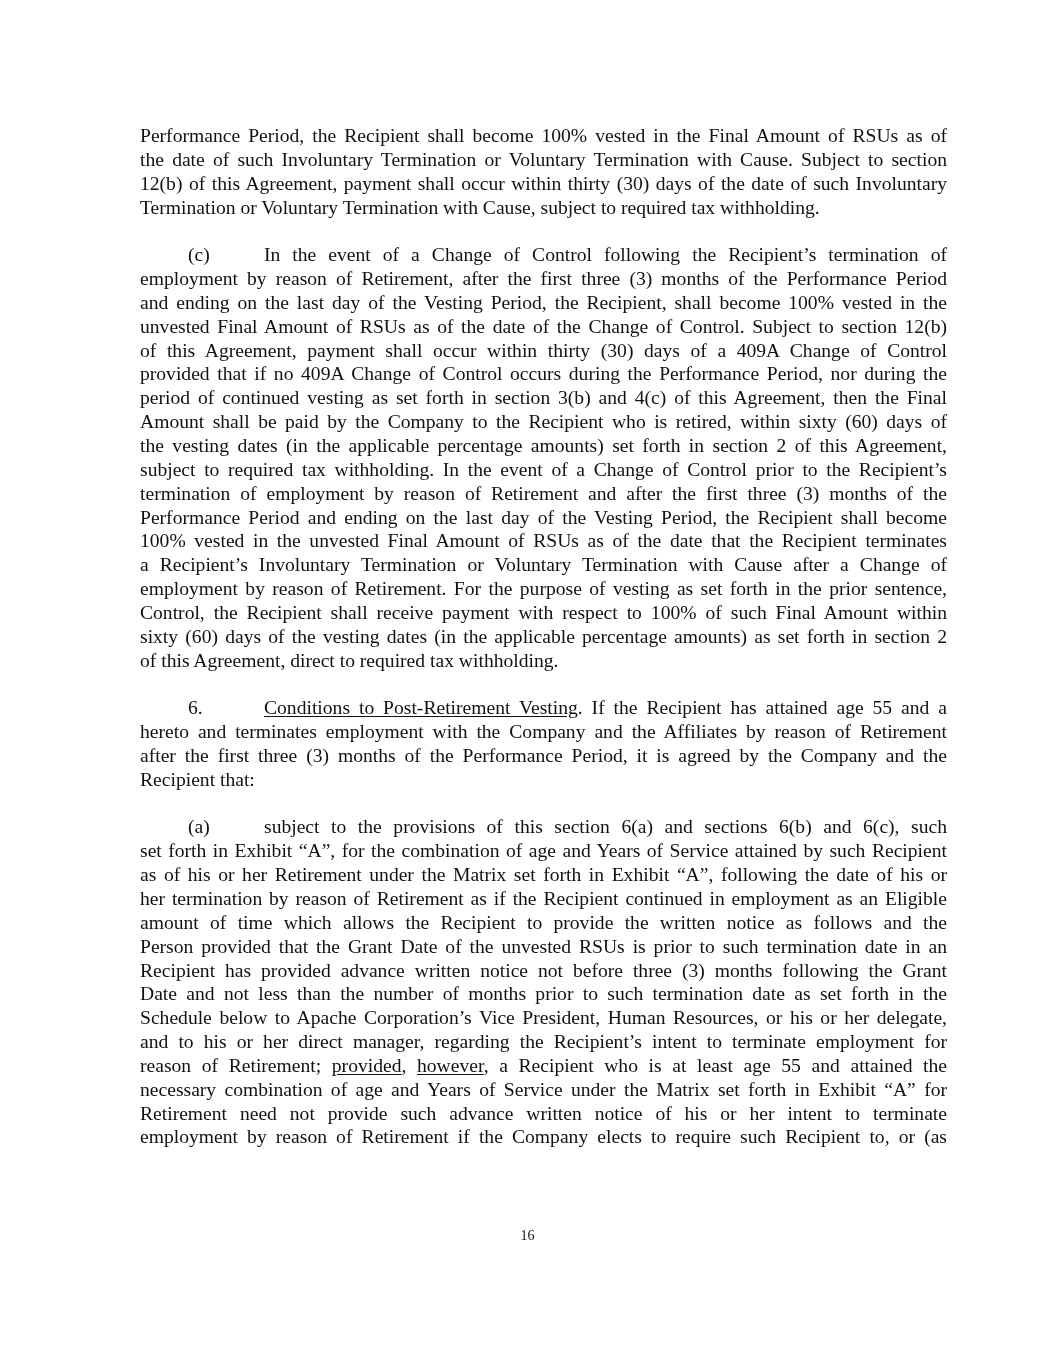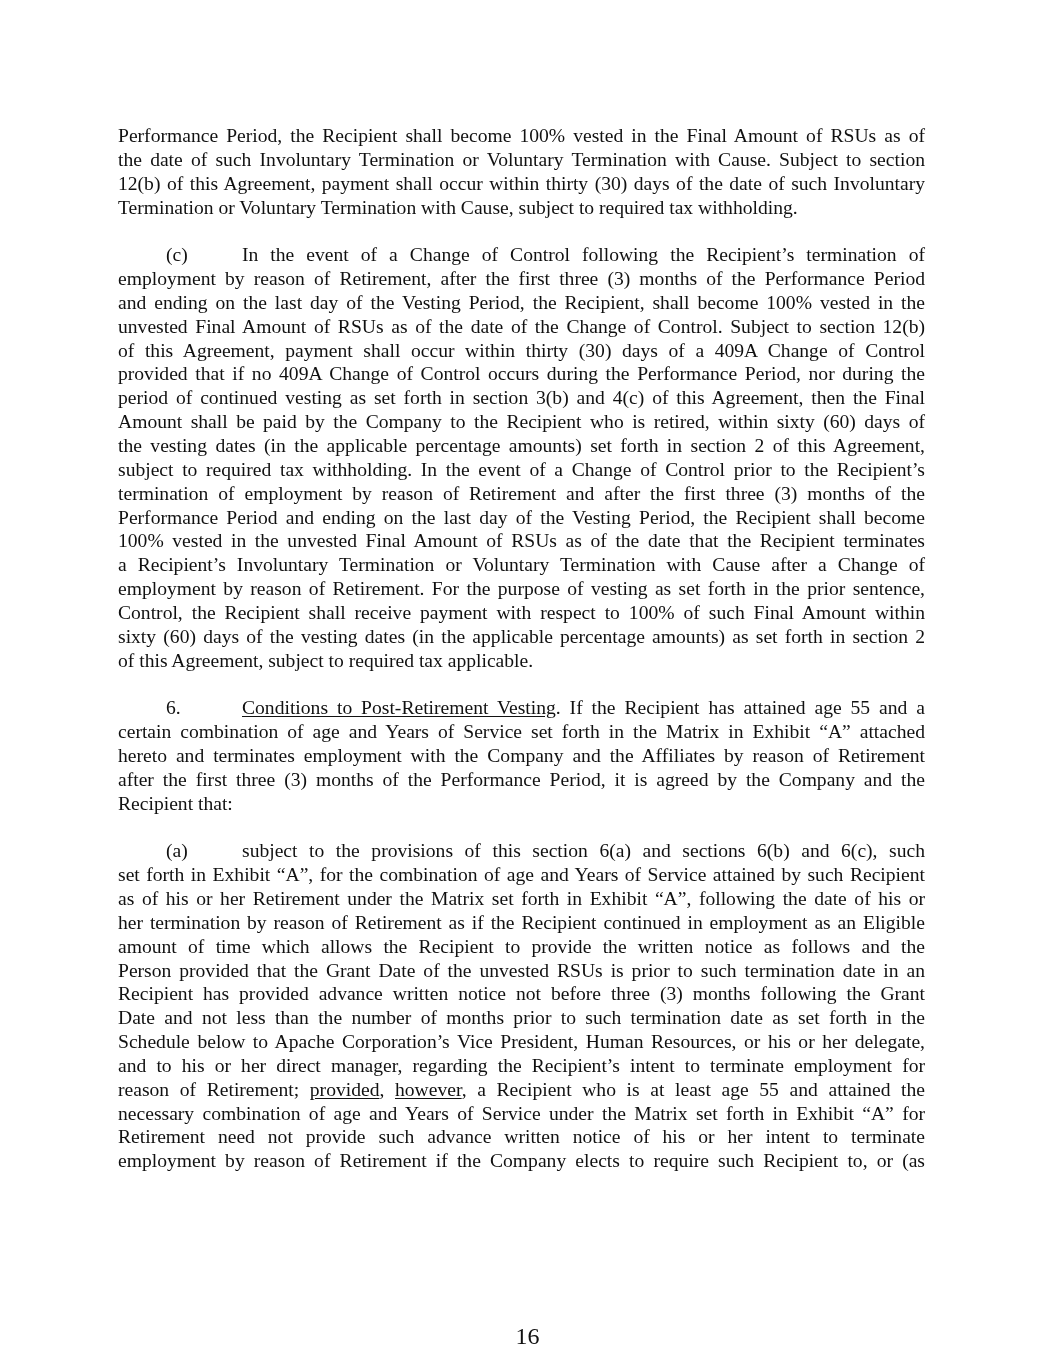--- a/index.html
+++ b/index.html
@@ -10,21 +10,21 @@
     body {
       width: 1055px;
       height: 1365px;
       position: relative;
       overflow: hidden;
       font-family: "Liberation Serif", "DejaVu Serif", serif;
       color: #111111;
     }
     .page {
       position: absolute;
-      left: 118px;
+      left: 140px;
       top: 124px;
       width: 807px;
     }
     .para {
       margin: 0;
       font-size: 19.6px;
       line-height: 23.85px;
     }
     .line {
       display: block;
@@ -54,25 +54,25 @@
     .marker {
       display: inline-block;
       width: 76px;
     }
     .u {
       text-decoration: underline;
       text-underline-offset: 2px;
     }
     .page-number {
       position: absolute;
-      top: 1324px;
+      top: 1224px;
       left: 0;
       width: 1055px;
       text-align: center;
-      font-size: 24px;
+      font-size: 14px;
       line-height: 24px;
     }
   </style>
 </head>
 <body>
 
 <div class="page">
 
   <div class="para">
     <span class="line"><span class="inner">Performance Period, the Recipient shall become 100% vested in the Final Amount of RSUs as of</span></span>
@@ -96,30 +96,29 @@
     <span class="line"><span class="inner">Amount shall be paid by the Company to the Recipient who is retired, within sixty (60) days of</span></span>
     <span class="line"><span class="inner">the vesting dates (in the applicable percentage amounts) set forth in section 2 of this Agreement,</span></span>
     <span class="line"><span class="inner">subject to required tax withholding.  In the event of a Change of Control prior to the Recipient’s</span></span>
     <span class="line"><span class="inner">termination of employment by reason of Retirement and after the first three (3) months of the</span></span>
     <span class="line"><span class="inner">Performance Period and ending on the last day of the Vesting Period, the Recipient shall become</span></span>
     <span class="line"><span class="inner">100% vested in the unvested Final Amount of RSUs as of the date that the Recipient terminates</span></span>
     <span class="line"><span class="inner">a Recipient’s Involuntary Termination or Voluntary Termination with Cause after a Change of</span></span>
     <span class="line"><span class="inner">employment by reason of Retirement.  For the purpose of vesting as set forth in the prior sentence,</span></span>
     <span class="line"><span class="inner">Control, the Recipient shall receive payment with respect to 100% of such Final Amount within</span></span>
     <span class="line"><span class="inner">sixty (60) days of the vesting dates (in the applicable percentage amounts) as set forth in section 2</span></span>
-    <span class="line last"><span class="inner">of this Agreement, subject to required tax applicable.</span></span>
+    <span class="line last"><span class="inner">of this Agreement, direct to required tax withholding.</span></span>
   </div>
 
   <div class="gap"></div>
 
   <div class="para">
     <span class="line">
       <span class="inner"><span class="indent"></span><span class="marker">6.</span><span class="u">Conditions to Post-Retirement Vesting</span><span>.  If the Recipient has attained age 55 and a</span></span>
     </span>
-    <span class="line"><span class="inner">certain combination of age and Years of Service set forth in the Matrix in Exhibit “A” attached</span></span>
     <span class="line"><span class="inner">hereto and terminates employment with the Company and the Affiliates by reason of Retirement</span></span>
     <span class="line"><span class="inner">after the first three (3) months of the Performance Period, it is agreed by the Company and the</span></span>
     <span class="line last"><span class="inner">Recipient that:</span></span>
   </div>
 
   <div class="gap"></div>
 
   <div class="para">
     <span class="line">
       <span class="inner"><span class="indent"></span><span class="marker">(a)</span><span>subject to the provisions of this section 6(a) and sections 6(b) and 6(c), such</span></span>

